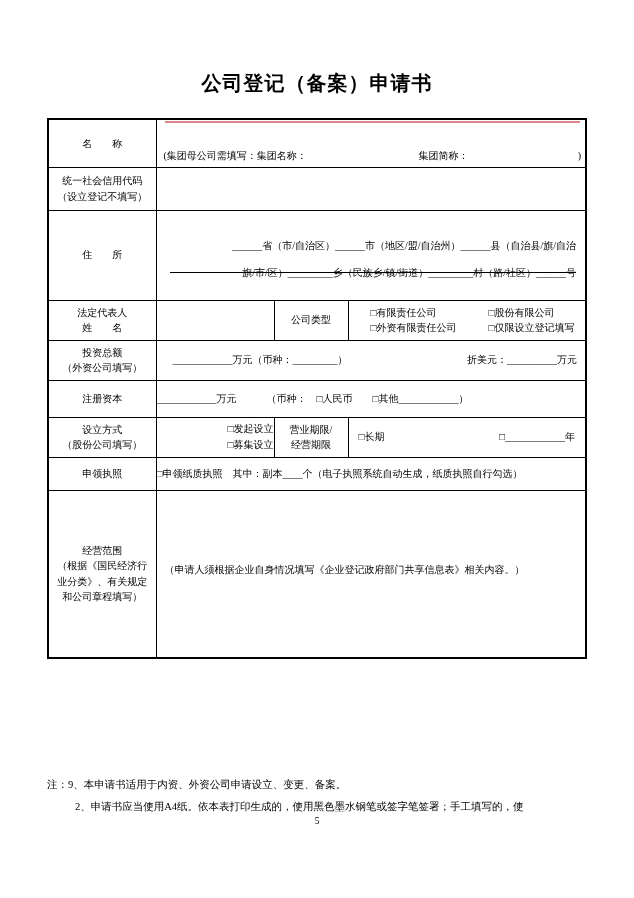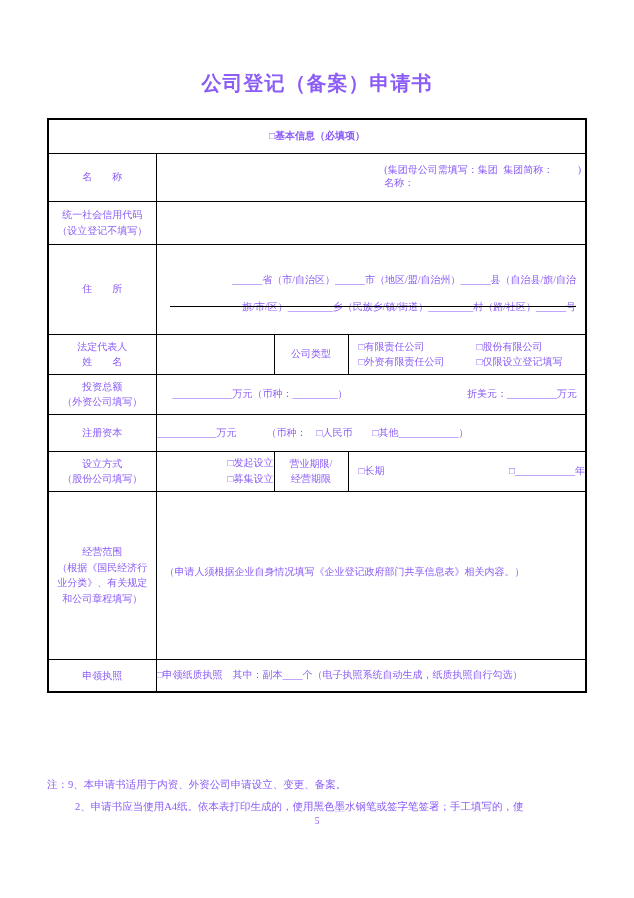--- a/index.html
+++ b/index.html
@@ -3,21 +3,21 @@
 <meta charset="utf-8">
 <style>
   * { margin:0; padding:0; box-sizing:border-box; }
   html,body { background:#888; }
   .page {
     position:relative;
     width:634px; height:898px;
     margin:0 auto;
     background:#fff;
     font-family:"Liberation Serif","DejaVu Serif",serif;
-    color:#8b5cf6;
+    color:#000000;
     overflow:hidden;
   }
   .title {
     position:absolute; top:70px; left:0; right:0;
     text-align:center;
     font-size:20px; font-weight:bold;
     letter-spacing:1px;
   }
   table.form {
     position:absolute; top:118px; left:47px;
@@ -41,36 +41,36 @@
     font-size:12.5px;
     font-family:"Liberation Sans","DejaVu Sans",sans-serif;
   }
   td.lbl {
     text-align:center;
     white-space:pre-line;
     font-size:10.5px;
     line-height:1.55;
   }
   
-  .name-cell { display:flex; justify-content:flex-end; height:100%;gap:24px; }
+  .name-cell { display:flex; flex-direction:column; justify-content:flex-end; height:100%;gap:24px; }
   .red-line { border-bottom:2px solid #db858d; margin:0 5px 2px 8px; }
   .name-note { display:flex; padding:0 4px 3px 7px; font-size:10px; line-height:13px; }
   .name-note .n-left { flex:1.6; }
   .name-note .n-mid { flex:1; }
   .name-note .n-right { flex:0; }
   
   .addr-cell { position:relative; height:100%; padding:7px 9px 0 0; line-height:27px; font-size:10px; white-space:pre-line;text-align:right; }
   .addr-underline { position:absolute; left:13px; right:9px; bottom:13px; border-bottom:1px solid #000; }
   .opt-stack { white-space:pre-line; line-height:16px; text-align:right; font-size:10px; }
-  .type-grid { display:grid; grid-template-columns:118px 1fr; padding-left:10px; font-size:10px; line-height:15px; }
+  .type-grid { display:grid; grid-template-columns:118px 1fr; padding-left:22px; font-size:10px; line-height:15px; }
   .flex-row { display:flex; justify-content:space-between; align-items:center; font-size:10px; }
   .capital-cell { padding-left:30px; font-size:10px; }
   .invest-cell { padding:0 6px 0 16px; }
   .invest-cell .right-part { padding-right:2px; }
-  .term-cell { padding:0 0 0 10px; }
+  .term-cell { padding:0 10px 0 10px; }
   .license-cell { padding-left:6px; font-size:10px; }
   .scope-cell { display:flex; flex-direction:column; justify-content:flex-end; align-items:flex-start; height:100%; padding:0 4px 7px 8px; font-size:10px; }
   
   .notes { position:absolute; top:774px; left:47px; width:545px; font-size:10.5px; line-height:22px; }
   .notes .note2 { padding-left:28px; }
   .pagenum { position:absolute; top:816px; left:0; right:0; text-align:center; font-size:9.5px; }
 </style>
 </head>
 <body>
 
@@ -80,23 +80,20 @@
 
   <table class="form">
     <colgroup>
       <col style="width:108px">
         <col style="width:118px">
         <col style="width:74px">
         <col style="width:238px">
     </colgroup>
 
     <tbody>
-        <tr style="height:34px">
-      <td class="sec" colspan="4">□基本信息（必填项）</td>
-    </tr>
 
     <tr style="height:48px">
       <td class="lbl">名　　称</td>
       <td colspan="3">
         <div class="name-cell">
           <div class="red-line" style="border-bottom-color: rgb(219, 133, 141);"></div>
           <div class="name-note">
             <span class="n-left">(集团母公司需填写：集团名称：</span>
             <span class="n-mid">集团简称：</span>
             <span class="n-right">)</span>
@@ -165,36 +162,36 @@
       <td class="lbl">营业期限/
 经营期限</td>
       <td>
         <div class="flex-row term-cell">
           <span>□长期</span>
           <span>□____________年</span>
         </div>
       </td>
     </tr>
 
+    <tr style="height:33px">
+      <td class="lbl">申领执照</td>
+      <td colspan="3" class="license-cell">□申领纸质执照　其中：副本____个（电子执照系统自动生成，纸质执照自行勾选）</td>
+    </tr>
+
     <tr style="height:168px">
       <td class="lbl">经营范围
 （根据《国民经济行
 业分类》、有关规定
 和公司章程填写）</td>
       <td colspan="3">
         <div class="scope-cell">
           <span>（申请人须根据企业自身情况填写《企业登记政府部门共享信息表》相关内容。）</span>
         </div>
       </td>
     </tr>
-
-    <tr style="height:33px">
-      <td class="lbl">申领执照</td>
-      <td colspan="3" class="license-cell">□申领纸质执照　其中：副本____个（电子执照系统自动生成，纸质执照自行勾选）</td>
-    </tr>
   </tbody>
     </table>
 
   <div class="notes">
     <div>注：9、本申请书适用于内资、外资公司申请设立、变更、备案。</div>
     <div class="note2">2、申请书应当使用A4纸。依本表打印生成的，使用黑色墨水钢笔或签字笔签署；手工填写的，使</div>
   </div>
 
   <div class="pagenum">5</div>
 

